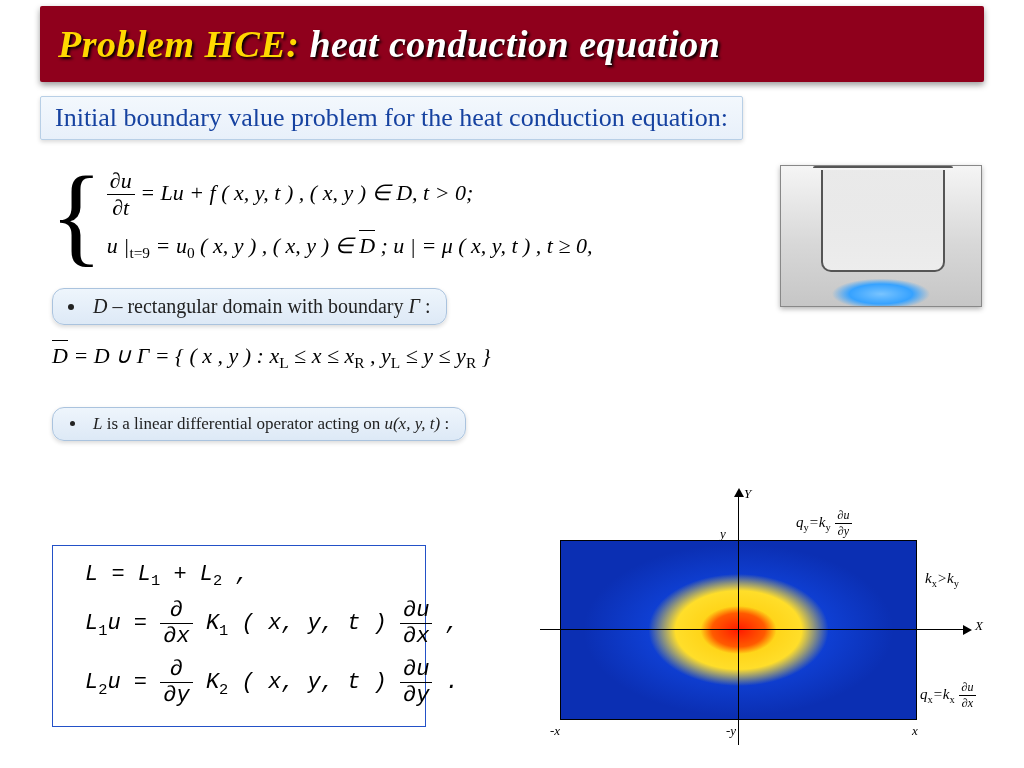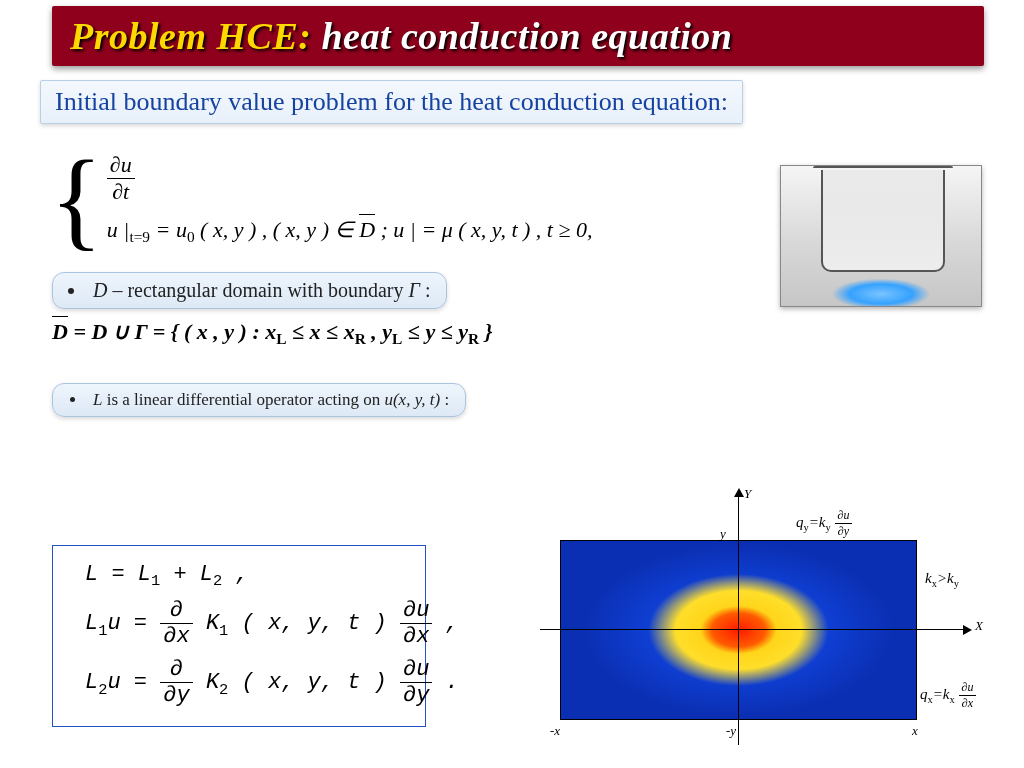--- a/index.html
+++ b/index.html
@@ -6,24 +6,24 @@
     margin: 0;
     padding: 0;
     width: 1024px;
     height: 768px;
     font-family: "Times New Roman", serif;
     background: #fff;
     overflow: hidden;
     position: relative;
   }
   .title-bar {
-    margin: 6px 40px 10px 52px;
+    margin: 6px 40px 10px 40px;
     background: #8f001c;
     border-radius: 2px;
-    padding: 8px 18px;
+    padding: 16px 18px;
     box-shadow: 0 3px 6px rgba(0,0,0,.4);
     font-size: 38px;
     font-weight: bold;
     font-style: italic;
     color: #fff;
     text-shadow: 2px 2px 3px #000;
     letter-spacing: .5px;
   }
   .title-bar .yellow { color: #ffd800; }
   .callout {
@@ -166,39 +166,40 @@
 
 
 <div class="eq-system">
   <span class="brace">{</span>
   <div class="eq-lines">
     <div>
       <span class="frac">
         <span class="num"><span>∂u</span></span>
         <span class="den"><span>∂t</span></span>
       </span>
+      <span> = Lu + f ( x, y, t ) ,   ( x, y ) ∈ D,   t &gt; 0;</span>
     </div>
     <div>
       <span>u |</span><span class="sub">t=9</span>
       <span> = u</span><span class="sub">0</span>
       <span> ( x, y ) ,   ( x, y ) ∈ </span><span class="dbar">D</span>
       <span>;   u |   = μ ( x, y, t ) ,   t ≥ 0,</span>
     </div>
   </div>
 </div>
 
 
 <ul class="note">
   <li>
     <i>D</i><span> – rectangular domain with boundary  </span><i>Γ</i><span> :</span>
   </li>
 </ul>
 
 
-<div class="math-block" style="font-size:22px;margin-top:0;font-weight:bold;">
+<div class="math-block" style="font-size:22px;margin-top:8px;">
   <span class="dbar">D</span><span> = D ∪ Γ  = { ( x , y ) :   x</span><span class="sub">L</span><span> ≤ x ≤ x</span><span class="sub">R</span><span> ,   y</span><span class="sub">L</span><span> ≤ y ≤ y</span><span class="sub">R</span><span> }</span>
 </div>
 
 
 <ul class="note" style="font-size:17px;margin-top:28px;">
   <li>
     <i>L</i><span>  is a linear differential operator acting on </span><i>u(x, y, t)</i><span> :</span>
   </li>
 </ul>
 

